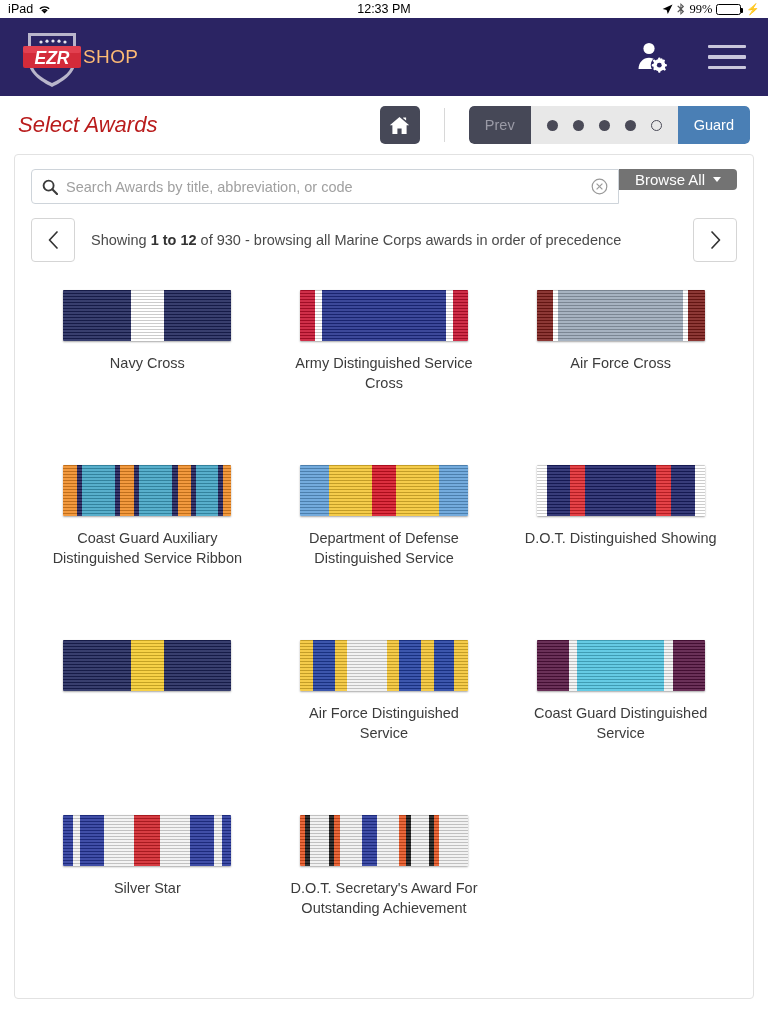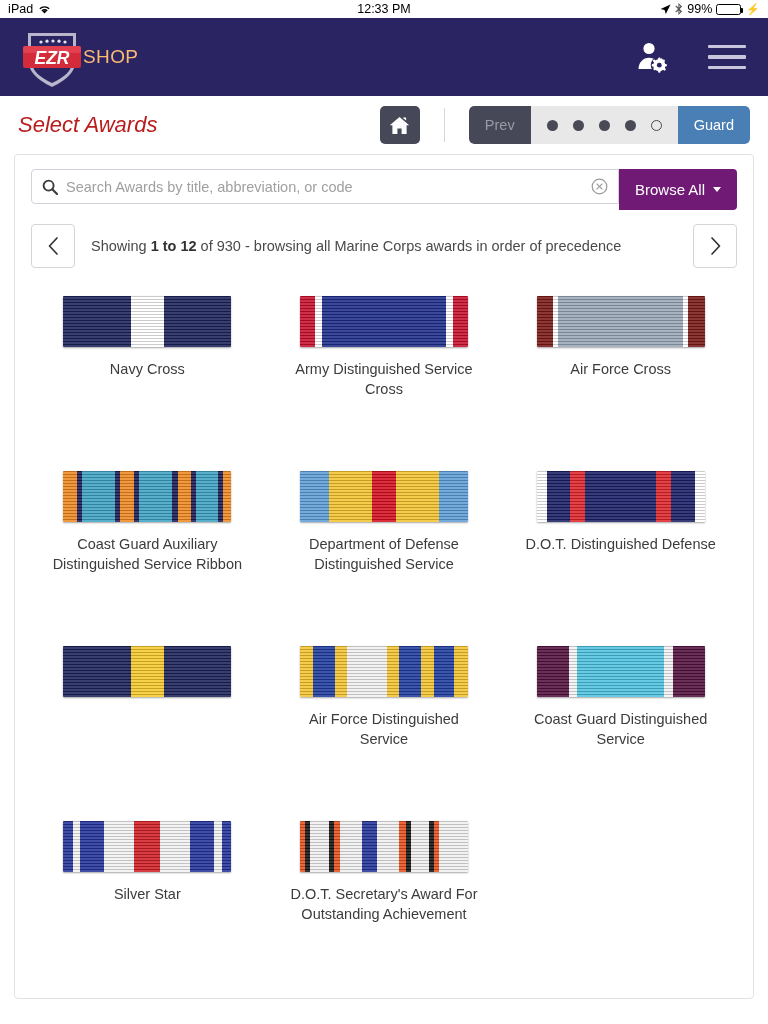--- a/index.html
+++ b/index.html
@@ -26,21 +26,21 @@
   .status-left { display: flex; align-items: center; gap: 5px; }
   .status-device { font-size: 12.5px; font-weight: 400; letter-spacing: .1px; }
   .wifi-icon { width: 13px; height: 11px; position: relative; display:inline-block; }
   .wifi-icon svg { display: block; }
   .status-center {
     position: absolute; left: 0; right: 0; text-align: center;
     font-size: 12.5px; font-weight: 400;
   }
   .status-right {
     margin-left: auto; display: flex; align-items: center; gap: 4px;
-    font-size: 12.5px; position: relative; z-index: 2;
+    font-size: 12.5px; position: relative; z-index: 2; font-family: Liberation Serif, serif;
   }
   .loc-icon svg, .bt-icon svg { display:block; }
   .battery {
     width: 25px; height: 11px; border: 1px solid #000; border-radius: 2.5px;
     position: relative; padding: 1px;
   }
   .battery::after {
     content:""; position:absolute; right:-3px; top:3px; width:2px; height:5px;
     background:#000; border-radius:0 1px 1px 0;
   }
@@ -124,21 +124,21 @@
   .search-icon { margin-right: 8px; }
   .search-icon svg { display: block; }
   .search-input {
     flex: 1; border: none; outline: none; font-size: 14.5px; color: #333;
     font-family: "Liberation Sans", sans-serif; background: transparent;
   }
   .search-input::placeholder { color: #a0a0a0; }
   .clear-icon { cursor: pointer; }
   .clear-icon svg { display: block; }
   .browse-btn {
-    background: #701a75; color: #fff; border: none; height: 41px;
+    background: #737373; color: #fff; border: none; height: 21px;
     padding: 0 16px; font-size: 15px; border-radius: 0 4px 4px 0;
     cursor: pointer; display: flex; align-items: center; gap: 8px;
     font-family: "Liberation Sans", sans-serif;
   }
   .caret-down {
     width: 0; height: 0; border-left: 4.5px solid transparent;
     border-right: 4.5px solid transparent; border-top: 5.5px solid #fff;
   }
 
   
@@ -398,21 +398,21 @@
       <div class="award-cell">
         <div class="ribbon">
           <span class="seg" style="background: rgb(255, 255, 255); width: 6%;"></span>
           <span class="seg" style="background: rgb(26, 31, 102); width: 14%;"></span>
           <span class="seg" style="background: rgb(224, 38, 44); width: 9%;"></span>
           <span class="seg" style="background: rgb(26, 31, 102); width: 42%;"></span>
           <span class="seg" style="background: rgb(224, 38, 44); width: 9%;"></span>
           <span class="seg" style="background: rgb(26, 31, 102); width: 14%;"></span>
           <span class="seg" style="background: rgb(255, 255, 255); width: 6%;"></span>
         </div>
-        <div class="award-label">D.O.T. Distinguished Defense</div>
+        <div class="award-label">D.O.T. Distinguished Showing</div>
       </div>
       <div class="award-cell">
         <div class="ribbon">
           <span class="seg" style="background: rgb(27, 34, 89); width: 40%;"></span>
           <span class="seg" style="background: rgb(246, 202, 44); width: 20%;"></span>
           <span class="seg" style="background: rgb(27, 34, 89); width: 40%;"></span>
         </div>
       </div>
       <div class="award-cell">
         <div class="ribbon">

